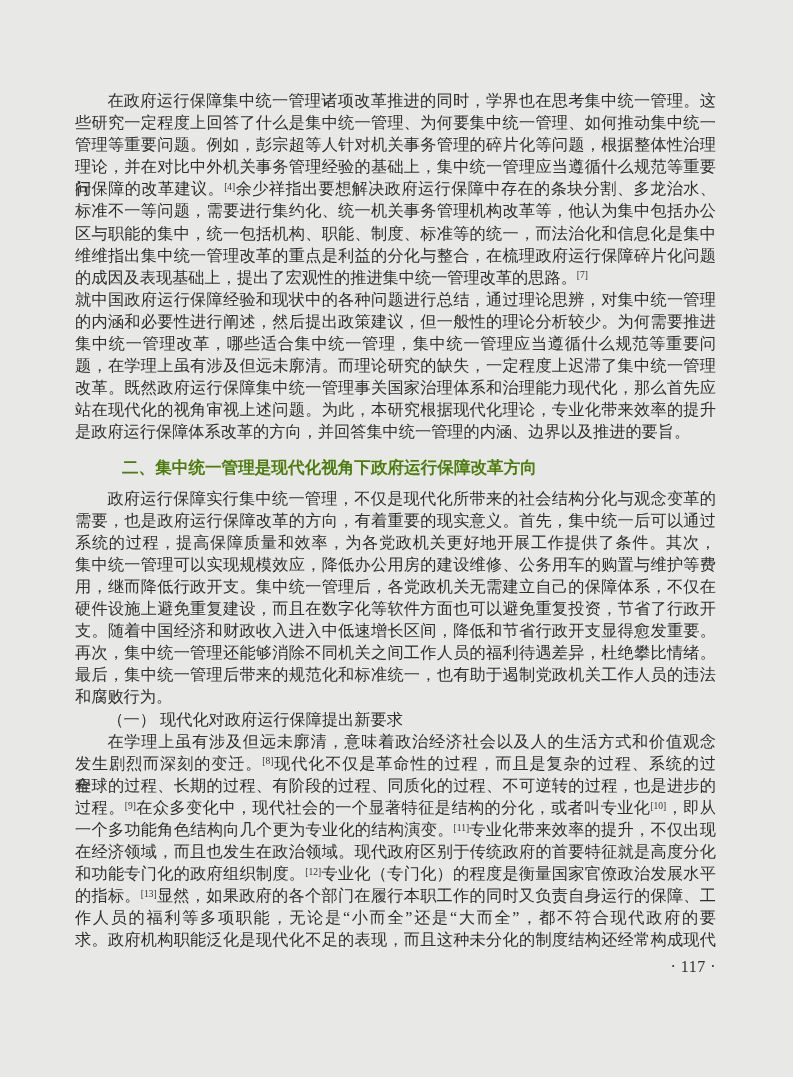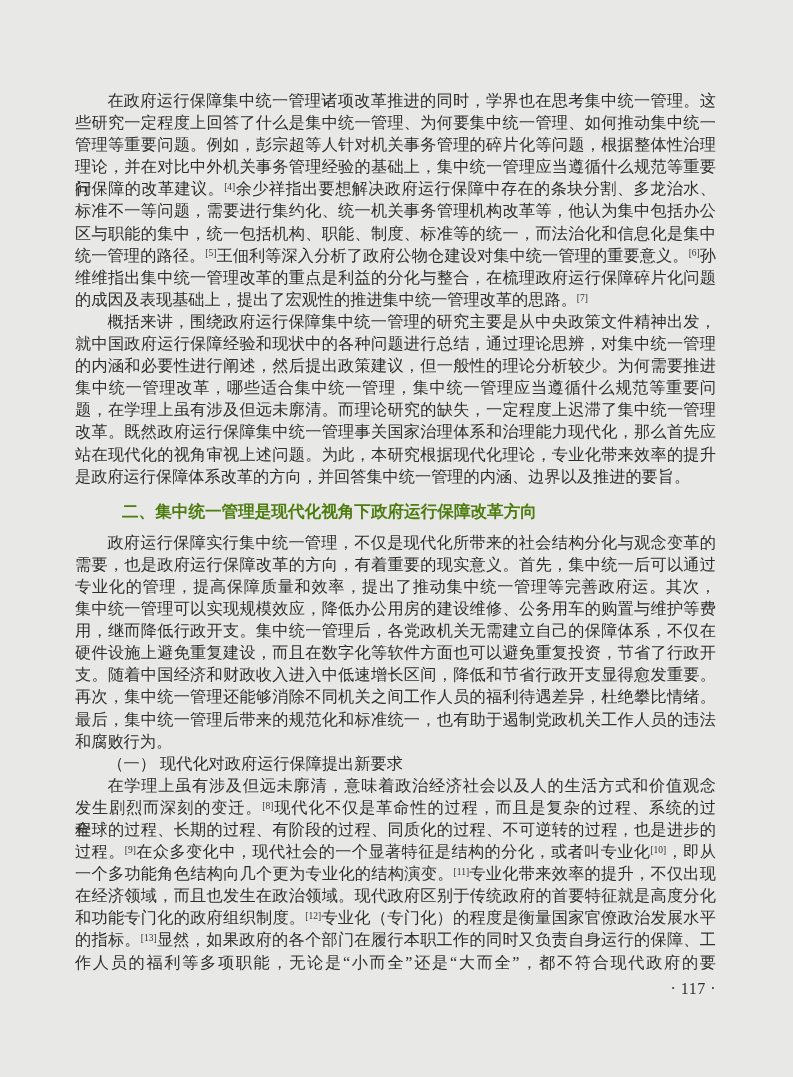--- a/index.html
+++ b/index.html
@@ -65,39 +65,37 @@
 <div class="doc">
   <div>
       <div class="block paragraph">
         <div class="line indent j">在政府运行保障集中统一管理诸项改革推进的同时，学界也在思考集中统一管理。这</div>
         <div class="line j">些研究一定程度上回答了什么是集中统一管理、为何要集中统一管理、如何推动集中统一</div>
         <div class="line j">管理等重要问题。例如，彭宗超等人针对机关事务管理的碎片化等问题，根据整体性治理</div>
         <div class="line j">理论，并在对比中外机关事务管理经验的基础上，集中统一管理应当遵循什么规范等重要问</div>
         <div class="line j">行保障的改革建议。<sup class="cite">[4]</sup>余少祥指出要想解决政府运行保障中存在的条块分割、多龙治水、</div>
         <div class="line j">标准不一等问题，需要进行集约化、统一机关事务管理机构改革等，他认为集中包括办公</div>
         <div class="line j">区与职能的集中，统一包括机构、职能、制度、标准等的统一，而法治化和信息化是集中</div>
-        <div class="line j">统一管理的路径。<sup class="cite">[5]</sup>王佃利等深入分析了政府公物仓建设对集中统一管理的重要意义。<sup class="cite">[6]</sup>孙</div>
         <div class="line j">维维指出集中统一管理改革的重点是利益的分化与整合，在梳理政府运行保障碎片化问题</div>
         <div class="line">的成因及表现基础上，提出了宏观性的推进集中统一管理改革的思路。<sup class="cite">[7]</sup></div>
       </div>
       <div class="block paragraph">
-        <div class="line indent j">概括来讲，围绕政府运行保障集中统一管理的研究主要是从中央政策文件精神出发，</div>
         <div class="line j">就中国政府运行保障经验和现状中的各种问题进行总结，通过理论思辨，对集中统一管理</div>
         <div class="line j">的内涵和必要性进行阐述，然后提出政策建议，但一般性的理论分析较少。为何需要推进</div>
         <div class="line j">集中统一管理改革，哪些适合集中统一管理，集中统一管理应当遵循什么规范等重要问</div>
         <div class="line j">题，在学理上虽有涉及但远未廓清。而理论研究的缺失，一定程度上迟滞了集中统一管理</div>
         <div class="line j">改革。既然政府运行保障集中统一管理事关国家治理体系和治理能力现代化，那么首先应</div>
         <div class="line j">站在现代化的视角审视上述问题。为此，本研究根据现代化理论，专业化带来效率的提升</div>
         <div class="line">是政府运行保障体系改革的方向，并回答集中统一管理的内涵、边界以及推进的要旨。</div>
       </div>
       <div class="heading">二、集中统一管理是现代化视角下政府运行保障改革方向</div>
       <div class="block paragraph">
         <div class="line indent j">政府运行保障实行集中统一管理，不仅是现代化所带来的社会结构分化与观念变革的</div>
         <div class="line j">需要，也是政府运行保障改革的方向，有着重要的现实意义。首先，集中统一后可以通过</div>
-        <div class="line j">专业化的管理，提高保障质量和效率，提出了推动集中统一管理等完善政府运。其次，</div>
+        <div class="line j">系统的过程，提高保障质量和效率，为各党政机关更好地开展工作提供了条件。其次，</div>
         <div class="line j">集中统一管理可以实现规模效应，降低办公用房的建设维修、公务用车的购置与维护等费</div>
         <div class="line j">用，继而降低行政开支。集中统一管理后，各党政机关无需建立自己的保障体系，不仅在</div>
         <div class="line j">硬件设施上避免重复建设，而且在数字化等软件方面也可以避免重复投资，节省了行政开</div>
         <div class="line j">支。随着中国经济和财政收入进入中低速增长区间，降低和节省行政开支显得愈发重要。</div>
         <div class="line j">再次，集中统一管理还能够消除不同机关之间工作人员的福利待遇差异，杜绝攀比情绪。</div>
         <div class="line j">最后，集中统一管理后带来的规范化和标准统一，也有助于遏制党政机关工作人员的违法</div>
         <div class="line">和腐败行为。</div>
       </div>
       <div class="block subheading">
         <div class="line indent">（一） 现代化对政府运行保障提出新要求</div>
@@ -105,16 +103,17 @@
       <div class="block paragraph">
         <div class="line indent j">在学理上虽有涉及但远未廓清，意味着政治经济社会以及人的生活方式和价值观念</div>
         <div class="line j">发生剧烈而深刻的变迁。<sup class="cite">[8]</sup>现代化不仅是革命性的过程，而且是复杂的过程、系统的过程、</div>
         <div class="line j">全球的过程、长期的过程、有阶段的过程、同质化的过程、不可逆转的过程，也是进步的</div>
         <div class="line j">过程。<sup class="cite">[9]</sup>在众多变化中，现代社会的一个显著特征是结构的分化，或者叫专业化<sup class="cite">[10]</sup>，即从</div>
         <div class="line j">一个多功能角色结构向几个更为专业化的结构演变。<sup class="cite">[11]</sup>专业化带来效率的提升，不仅出现</div>
         <div class="line j">在经济领域，而且也发生在政治领域。现代政府区别于传统政府的首要特征就是高度分化</div>
         <div class="line j">和功能专门化的政府组织制度。<sup class="cite">[12]</sup>专业化（专门化）的程度是衡量国家官僚政治发展水平</div>
         <div class="line j">的指标。<sup class="cite">[13]</sup>显然，如果政府的各个部门在履行本职工作的同时又负责自身运行的保障、工</div>
         <div class="line j">作人员的福利等多项职能，无论是“小而全”还是“大而全”，都不符合现代政府的要</div>
+        <div class="line j">求。政府机构职能泛化是现代化不足的表现，而且这种未分化的制度结构还经常构成现代</div>
       </div>
     </div>
   <div class="page-number">· 117 ·</div>
 </div>
 
 </body></html>

